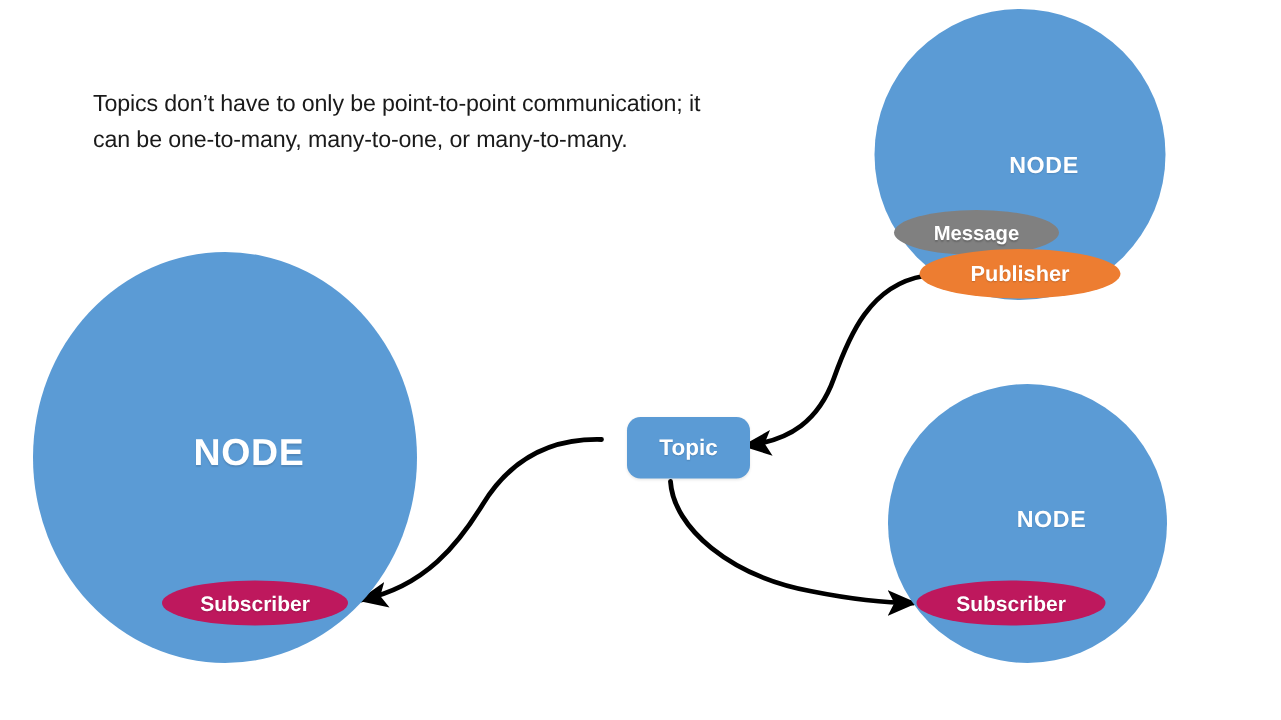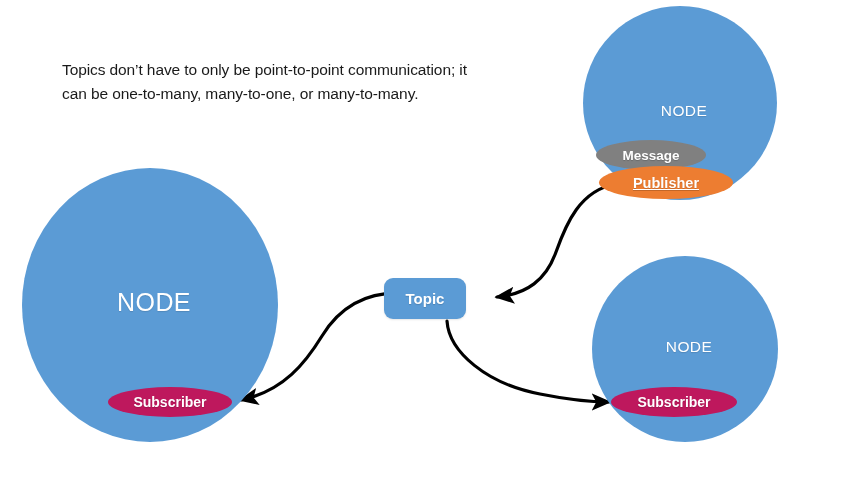--- a/index.html
+++ b/index.html
@@ -43,25 +43,25 @@
   }
 
   
   .node {
     position: absolute;
     border-radius: 50%;
     background: #5B9BD5;
   }
   .node-label {
     position: absolute;
-    left: 4px;
+    left: 16px;
     width: 100%;
     text-align: center;
     color: #ffffff;
-    font-weight: normal;
+    font-weight: bold;
     letter-spacing: 0.4px;
     text-shadow: 0 1px 1px rgba(0,0,0,0.12);
   }
 
   #node-left {
     left: 22px;
     top: 168px;
     width: 256px;
     height: 274px;
   }
@@ -118,43 +118,42 @@
   }
 
   #pill-message {
     left: 596px;
     top: 140px;
     width: 110px;
     height: 30px;
     align-items: center;
   }
   #pill-publisher {
-    left: 599px;
+    left: 613px;
     top: 166px;
     width: 134px;
     height: 33px;
-    text-decoration: underline;
   }
   #pill-subscriber-left {
     left: 108px;
     top: 387px;
     width: 124px;
     height: 30px;
   }
   #pill-subscriber-bottomright {
     left: 611px;
     top: 387px;
     width: 126px;
     height: 30px;
   }
 
   
   #topic-box {
     position: absolute;
-    left: 384px;
+    left: 418px;
     top: 278px;
     width: 82px;
     height: 41px;
     background: #5B9BD5;
     border-radius: 9px;
     display: flex;
     align-items: center;
     justify-content: center;
     color: #ffffff;
     font-weight: bold;

